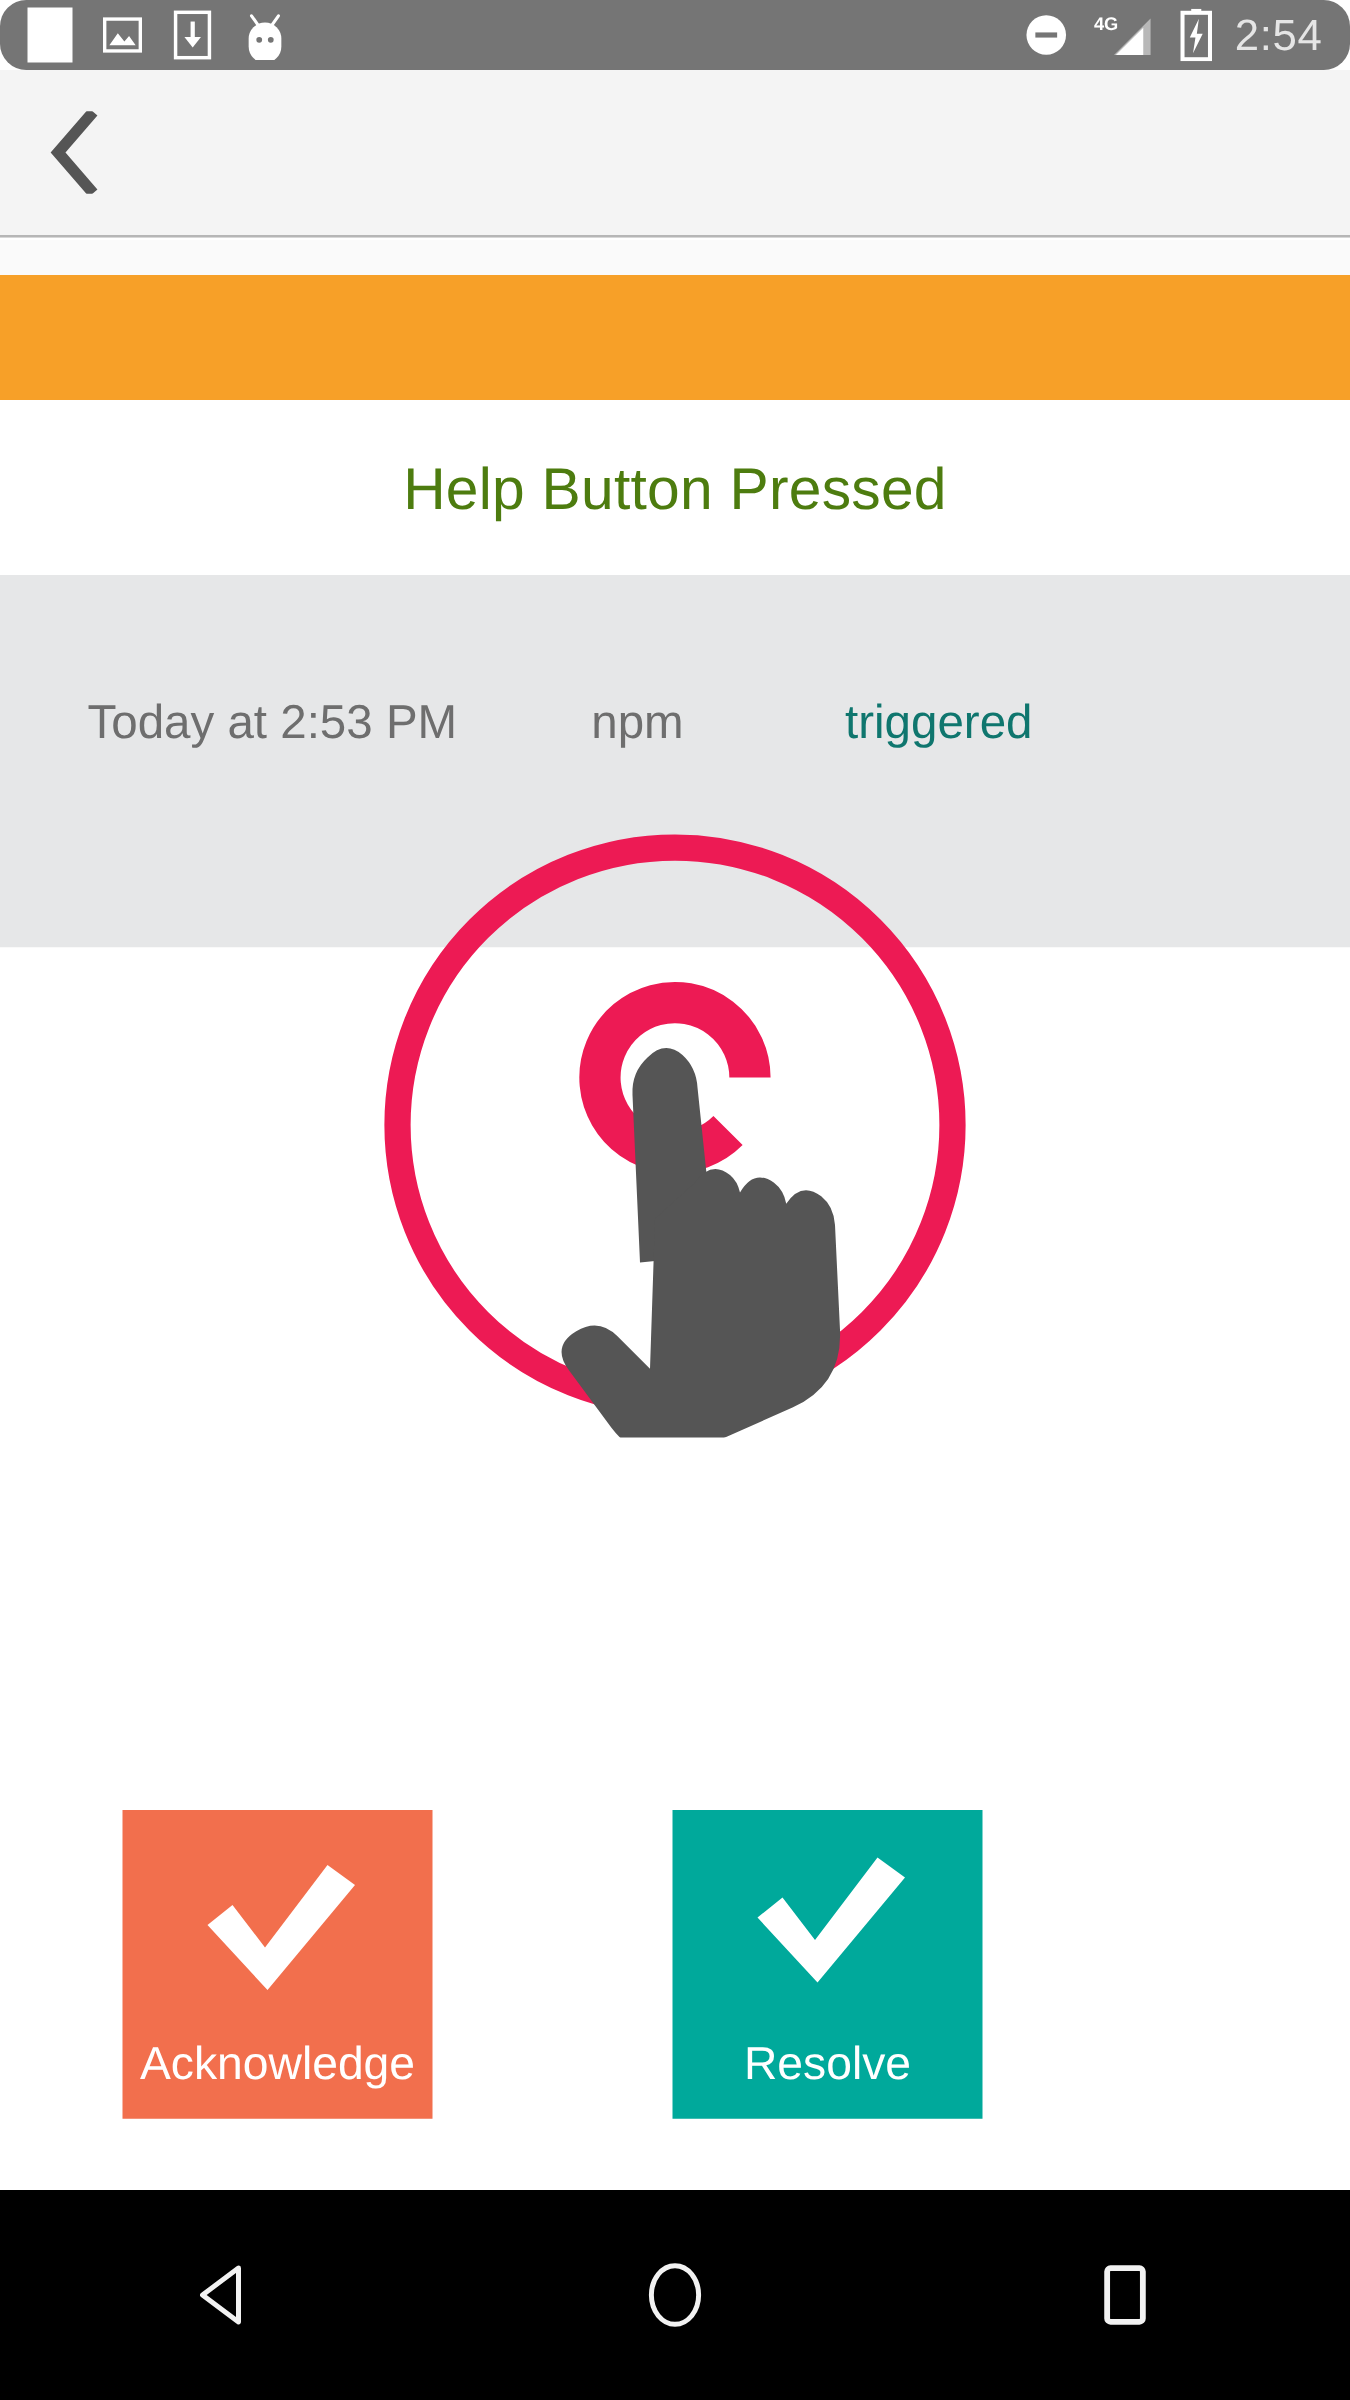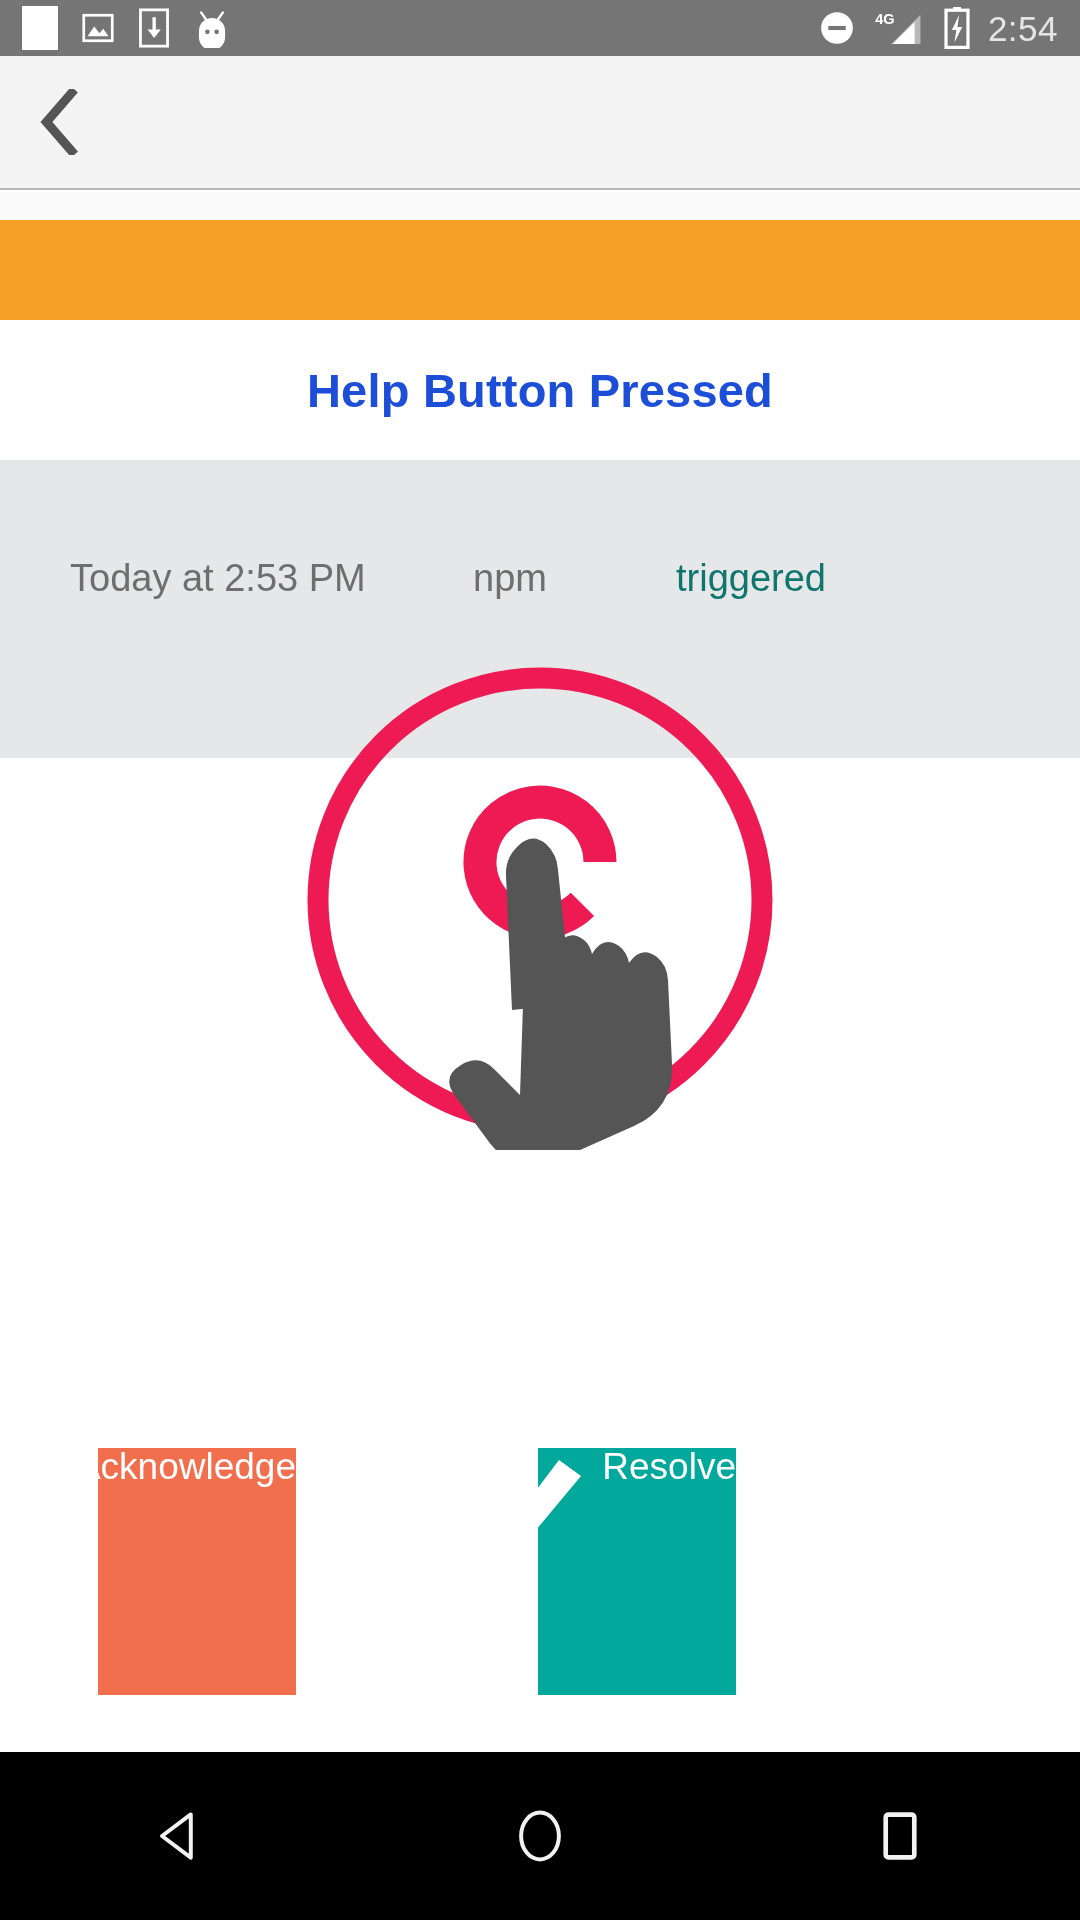--- a/index.html
+++ b/index.html
@@ -8,21 +8,21 @@
     background:#ffffff;
     font-family:"Liberation Sans", sans-serif;
     overflow:hidden;
   }
   #screen { position:relative; width:1080px; height:1920px; background:#ffffff; }
 
   
   .statusbar {
     position:absolute; top:0; left:0; width:1080px; height:56px;
     background:#757575;
-    display:flex; align-items:center;
+    display:flex; align-items:center;border-radius:21px;
   }
   .sb-left { display:flex; align-items:center; gap:22px; padding-left:22px; }
   .sb-right { margin-left:auto; display:flex; align-items:center; gap:18px; padding-right:22px; }
   .sb-icon { display:block; }
   .sb-clock {
     color:#e5e5e5; font-size:35px; letter-spacing:0.5px; line-height:1;
     font-family:"Liberation Sans", sans-serif;
   }
   .sb-blank { width:36px; height:44px; background:#ffffff; }
 
@@ -49,21 +49,21 @@
     background:#fafafa;
   }
 
   
   .alert-title-wrap {
     position:absolute; top:320px; left:0; width:1080px; height:140px;
     background:#ffffff;
     display:flex; align-items:center; justify-content:center;
   }
   .alert-title {
-    font-size:47px; font-weight:bold; color:#1d4ed8;
+    font-size:47px; font-weight:normal; color:#4d7c0f;
     letter-spacing:0.2px;
   }
 
   
   .meta-panel {
     position:absolute; top:460px; left:0; width:1080px; height:298px;
     background:#e6e7e8;
   }
   .meta-row {
     position:absolute; top:0; left:0; width:1080px; height:236px;
@@ -86,22 +86,22 @@
     display:flex; align-items:flex-start; justify-content:center;
   }
   .hero svg { display:block; margin-top:-108px; }
 
   
   .actions {
     position:absolute; top:1448px; left:0; width:1080px; height:312px;
     background:#ffffff;
   }
   .action-btn {
-    position:absolute; top:0; width:198px; height:247px;
-    display:flex; flex-direction:row; align-items:flex-start;
+    position:absolute; top:0; width:248px; height:247px;
+    display:flex; flex-direction:column; align-items:center;
     justify-content:flex-end;
     cursor:pointer;
     padding-bottom:12px;
   }
   .action-ack  { left:98px;  background:#f26f4d; }
   .action-res  { left:538px; background:#00a99b;gap:13px; }
   .action-check { flex:1; display:flex; align-items:center; justify-content:center; }
   .action-label {
     color:#ffffff; font-size:37px; line-height:1;
     padding-bottom:14px;

